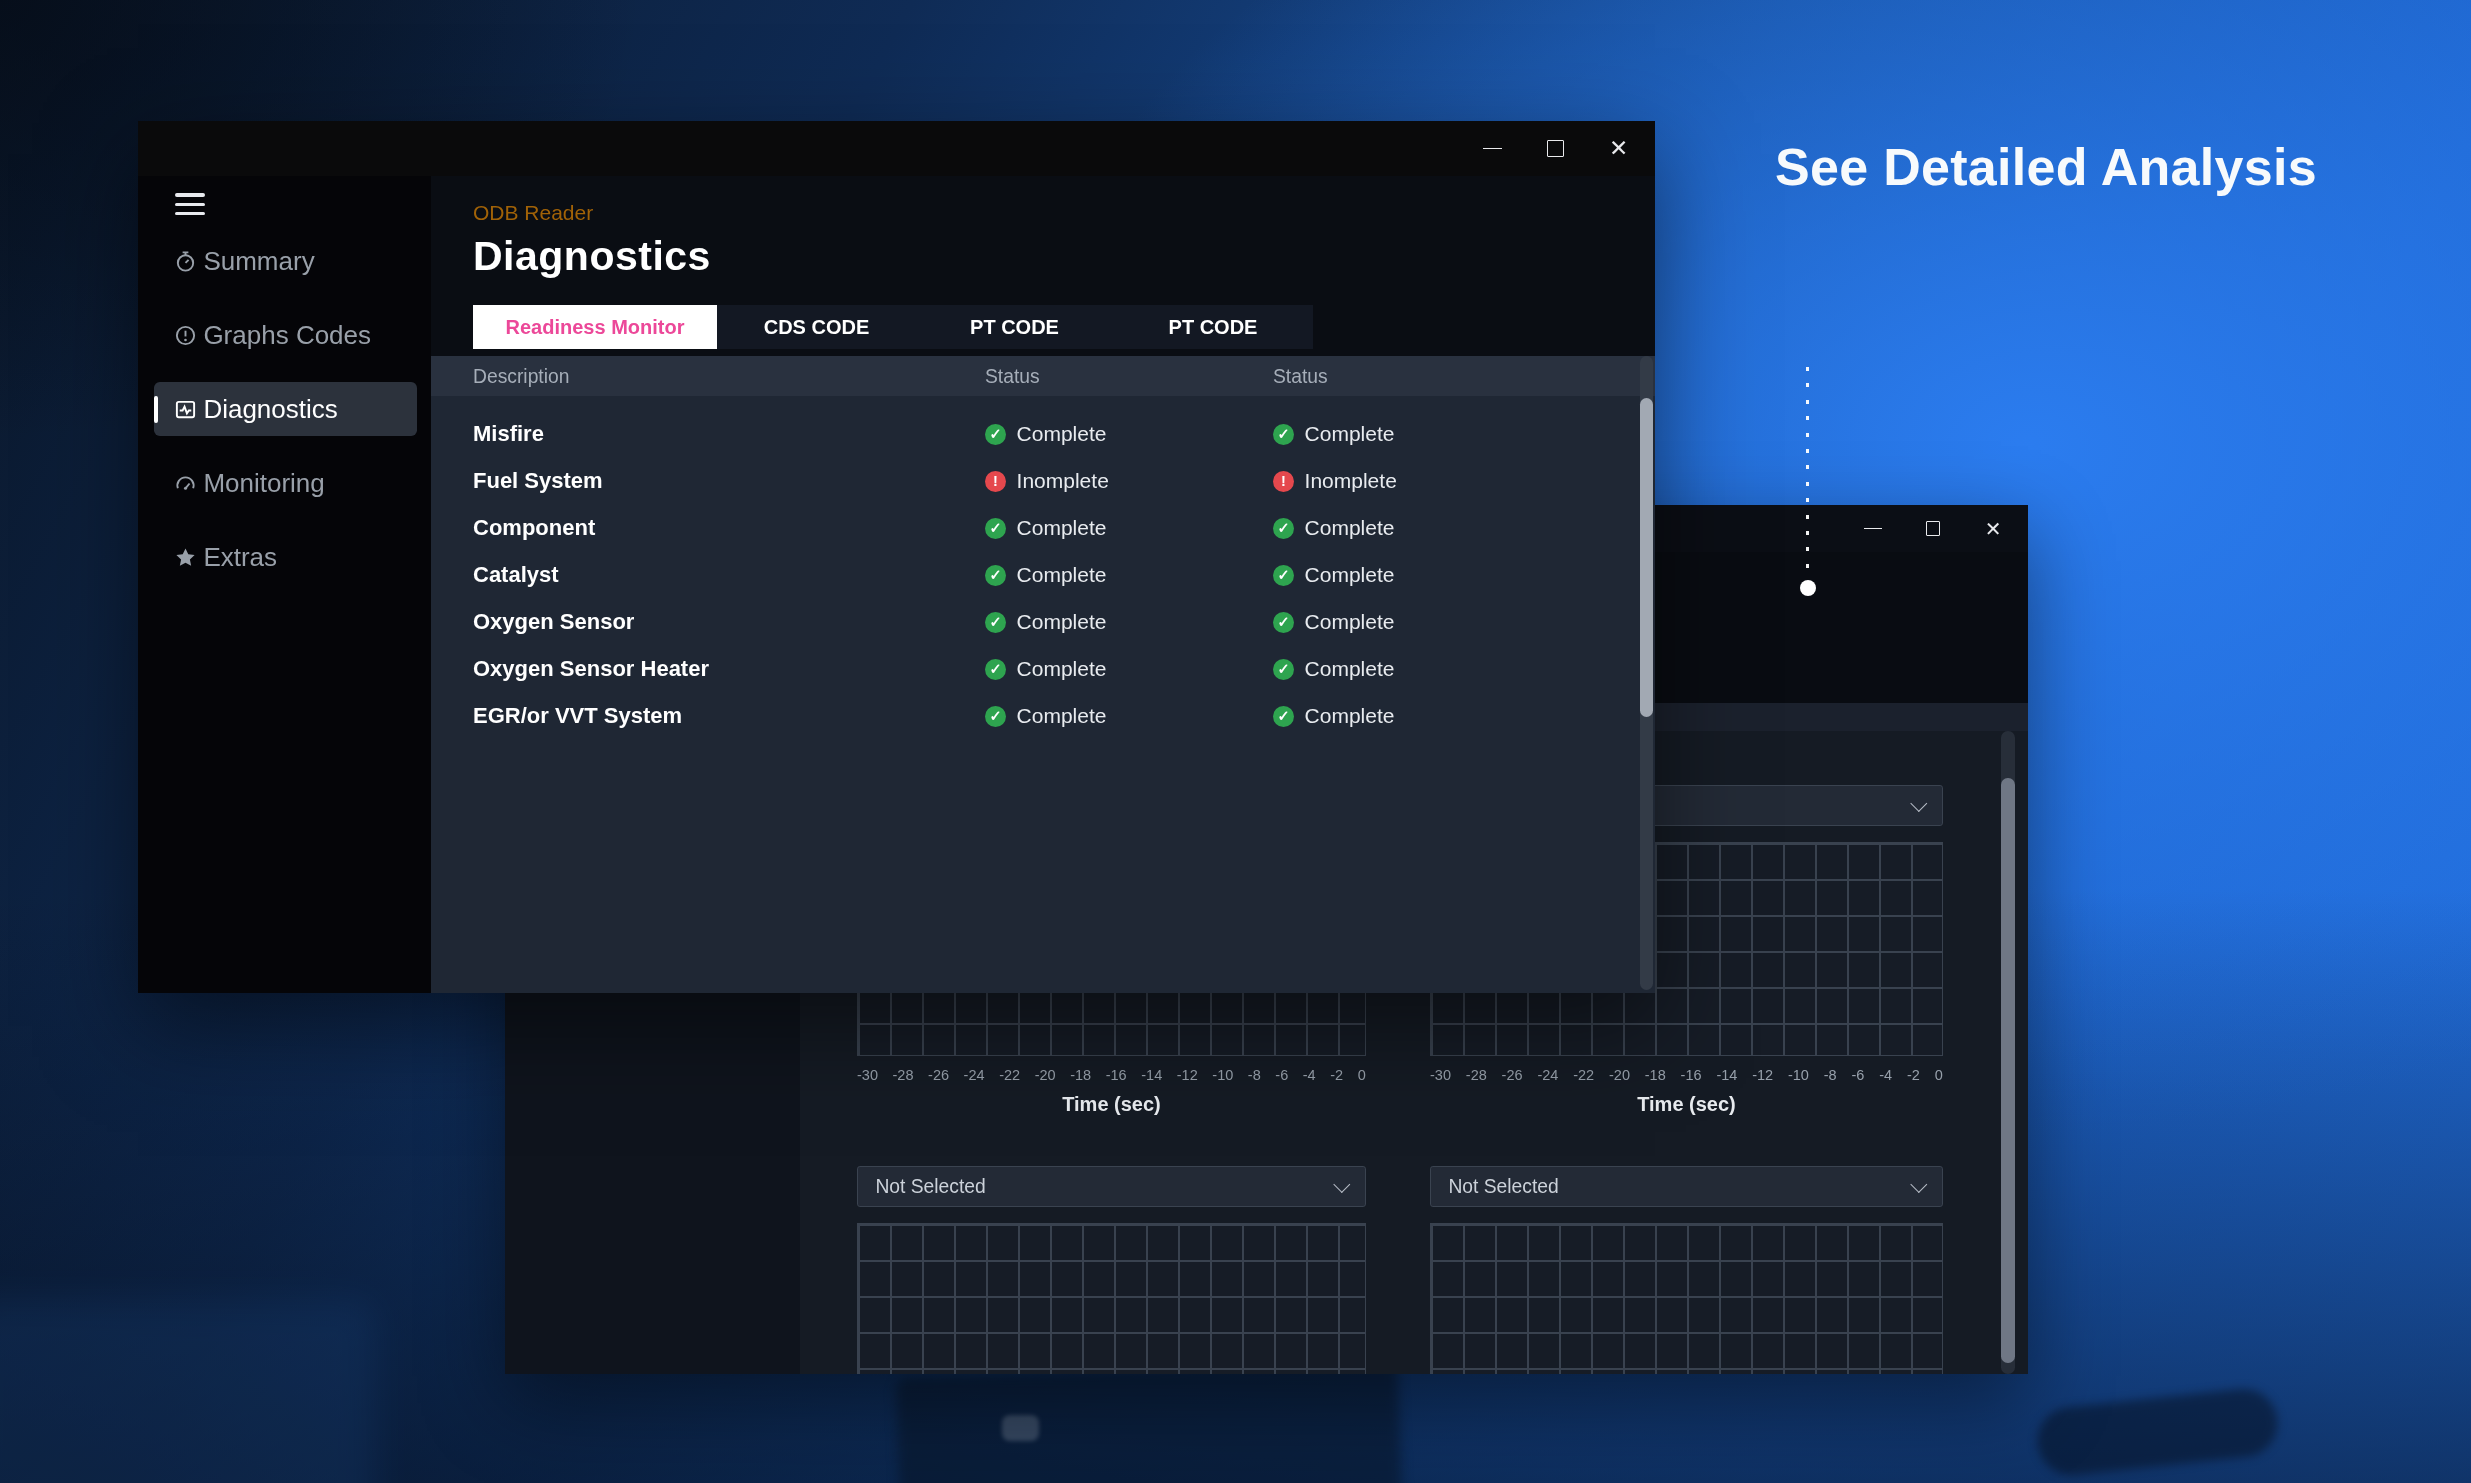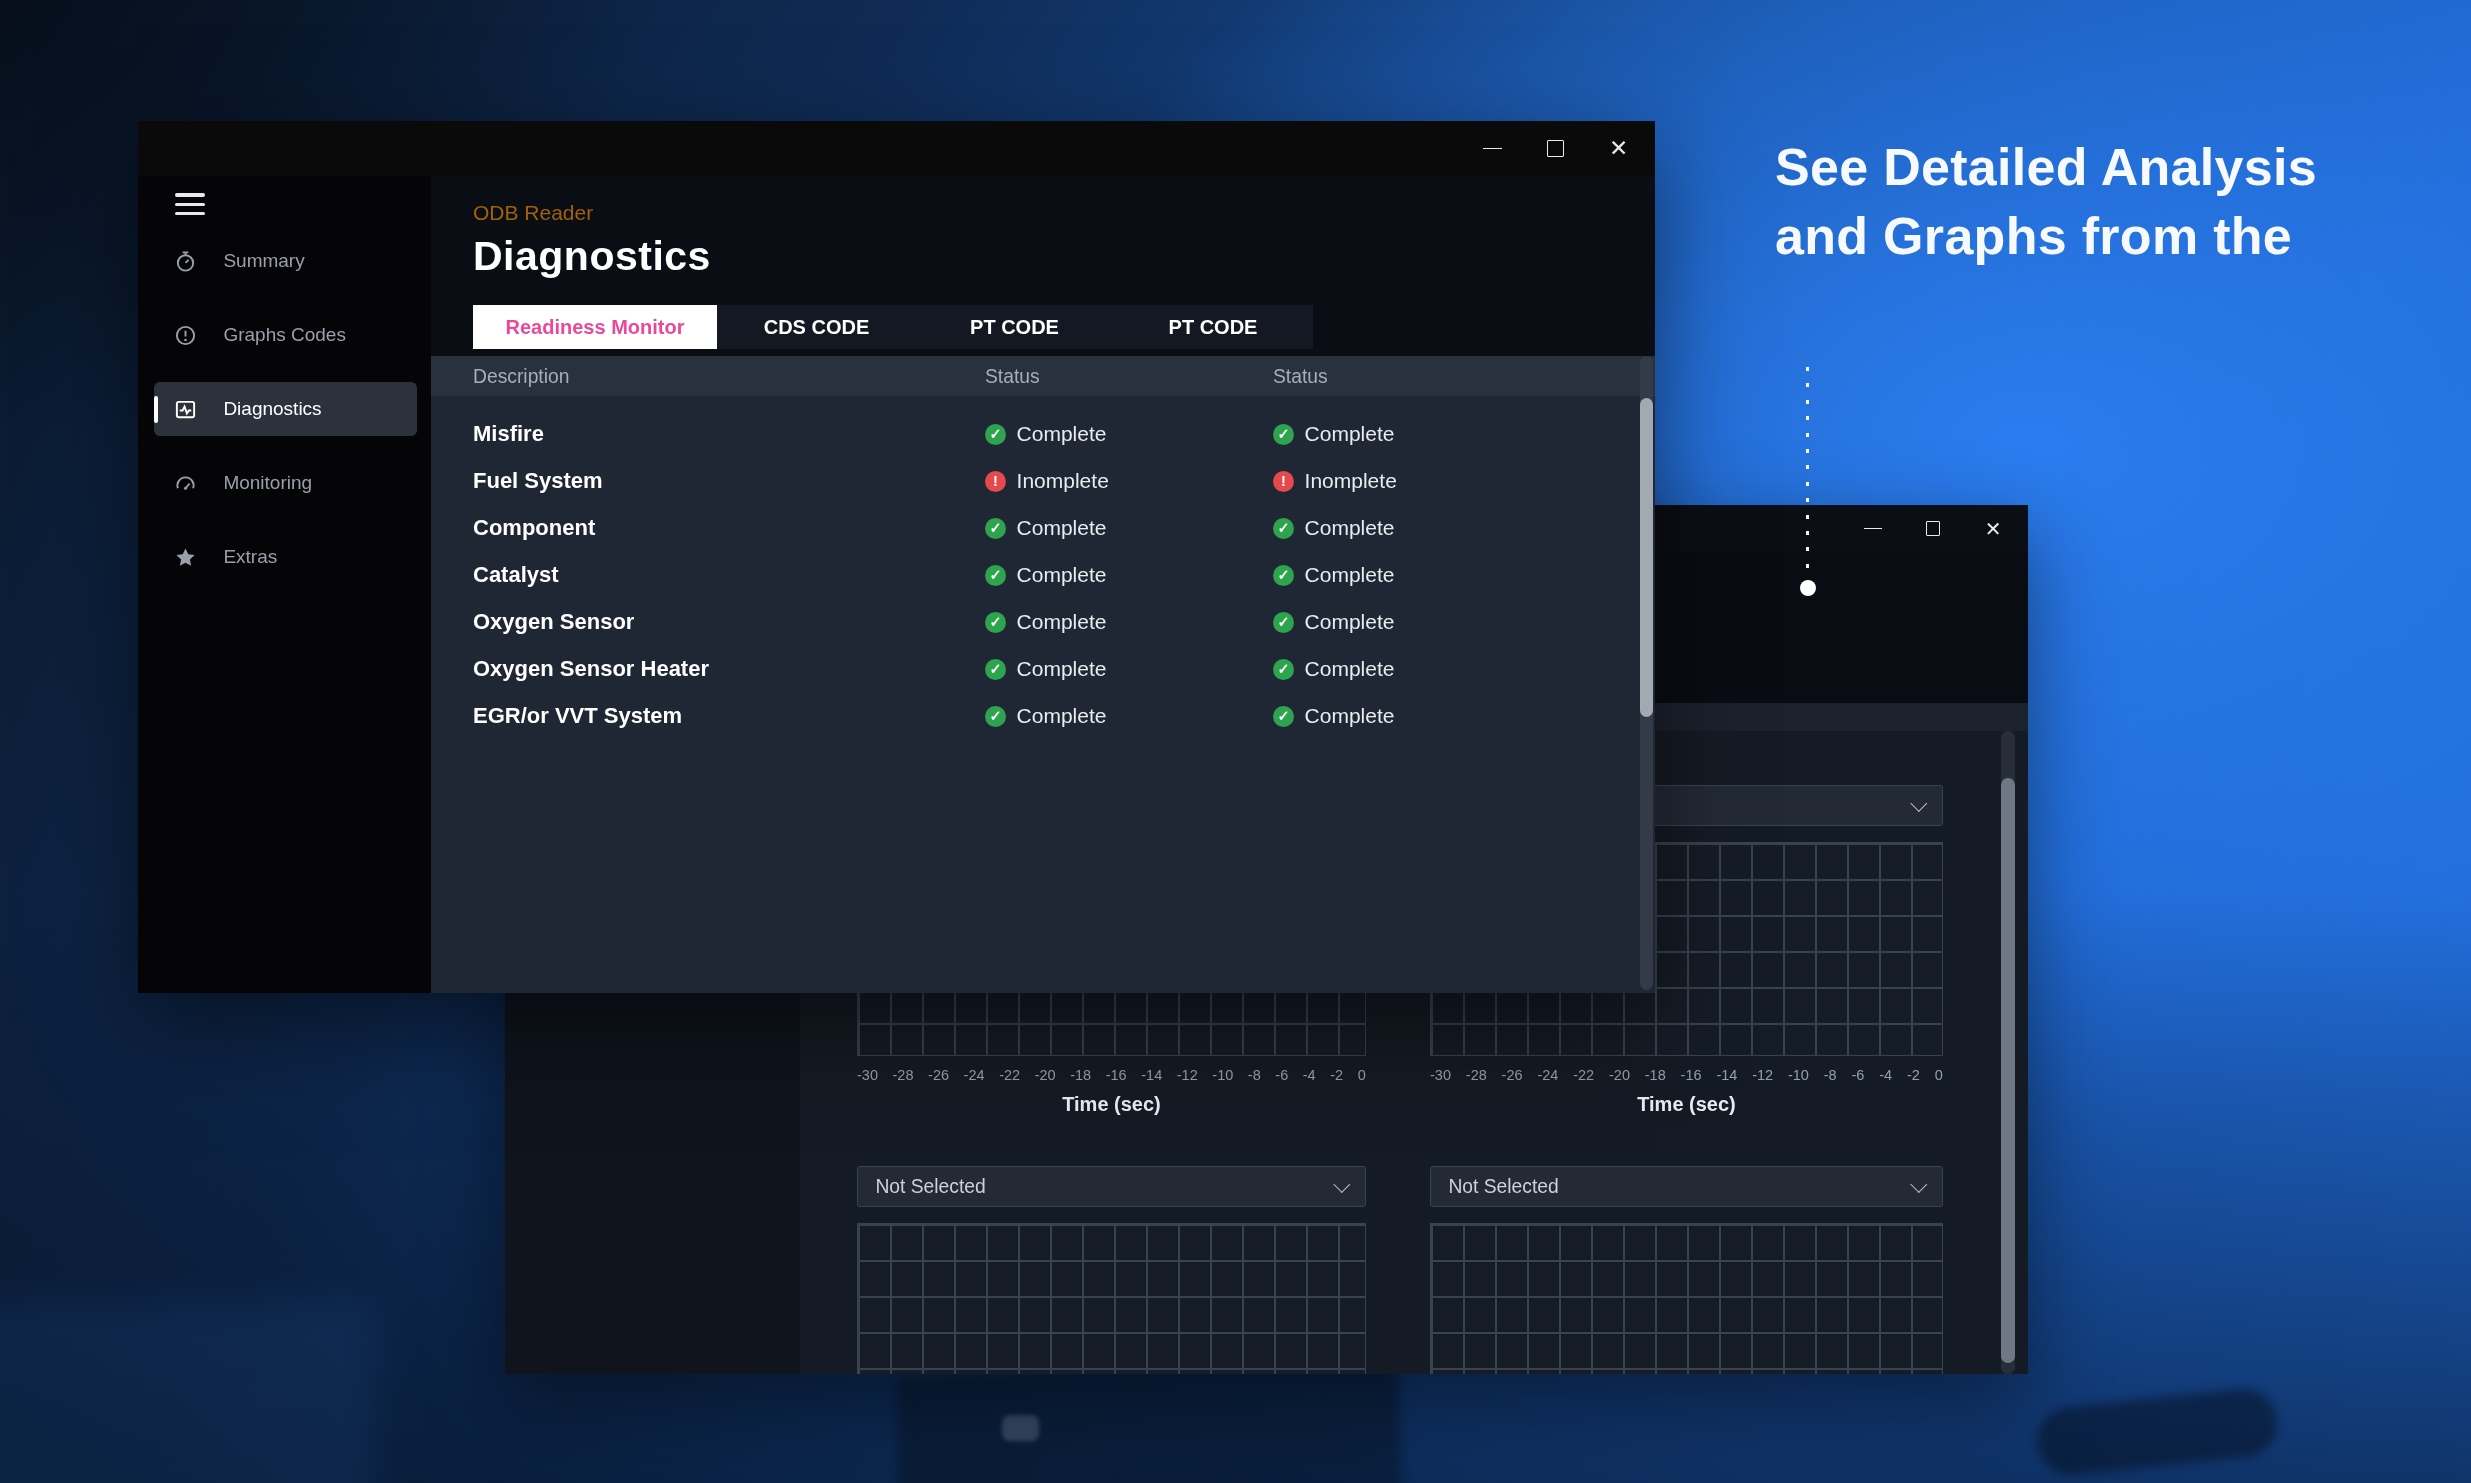--- a/index.html
+++ b/index.html
@@ -36,22 +36,22 @@
   
   #main-window{position:absolute;left:138px;top:121px;width:1517px;height:872px;z-index:4;
     background:#0a0d13;box-shadow:0 33px 87px rgba(0,0,0,.5)}
   .mw-titlebar{position:absolute;left:0;top:0;right:0;height:55px;background:#0a0a0b}
   .mw-sidebar{position:absolute;left:0;top:55px;width:293px;bottom:0;background:#050508}
   .hamburger{position:absolute;left:37px;top:17.4px;width:30px;height:22px;display:flex;
     flex-direction:column;justify-content:space-between;cursor:pointer}
   .hamburger i{display:block;height:3.4px;background:#e8eaee;border-radius:1.9px}
   .nav{position:absolute;left:0;right:0;top:58px}
   .nav-item{position:relative;height:54px;margin:0 14.5px 20px 16.4px;border-radius:5.8px;
-    display:flex;align-items:center;gap:26px;padding-left:20px;color:#99a0a9;
-    font-size:19px;cursor:pointer}
+    display:flex;align-items:center;gap:6px;padding-left:20px;color:#99a0a9;
+    font-size:26px;cursor:pointer}
   .nav-item svg{flex:0 0 auto}
   .nav-item[data-active="true"]{background:#2c323c;color:#fff}
   .nav-item[data-active="true"]::before{content:"";position:absolute;left:0;top:13.5px;bottom:13.5px;
     width:3.9px;border-radius:1.9px;background:#fff}
   .mw-content{position:absolute;left:293px;top:55px;right:0;bottom:0;background:#0a0d13}
   .app-title{position:absolute;left:42px;top:25px;font-size:21px;color:#a16207}
   .page-title{position:absolute;left:42px;top:56px;font-size:41px;line-height:48px;
     font-weight:bold;color:#fff;letter-spacing:0.5px}
   .tabs{position:absolute;left:42px;top:129px;height:44px;display:flex}
   .tab{height:44px;display:flex;align-items:center;justify-content:center;
@@ -391,19 +391,18 @@
       </div>
 
       <div class="mw-scrollbar">
         <div class="mw-scroll-thumb"></div>
       </div>
     </div>
   </div>
 
   <div id="annotation">
     <div class="ann-line">See Detailed Analysis</div>
-    <div class="ann-line">and Graphs from the</div>
   </div>
   <div id="leader-line"></div>
   <div id="leader-dot"></div>
 
 </div>
 
 
 </body></html>

